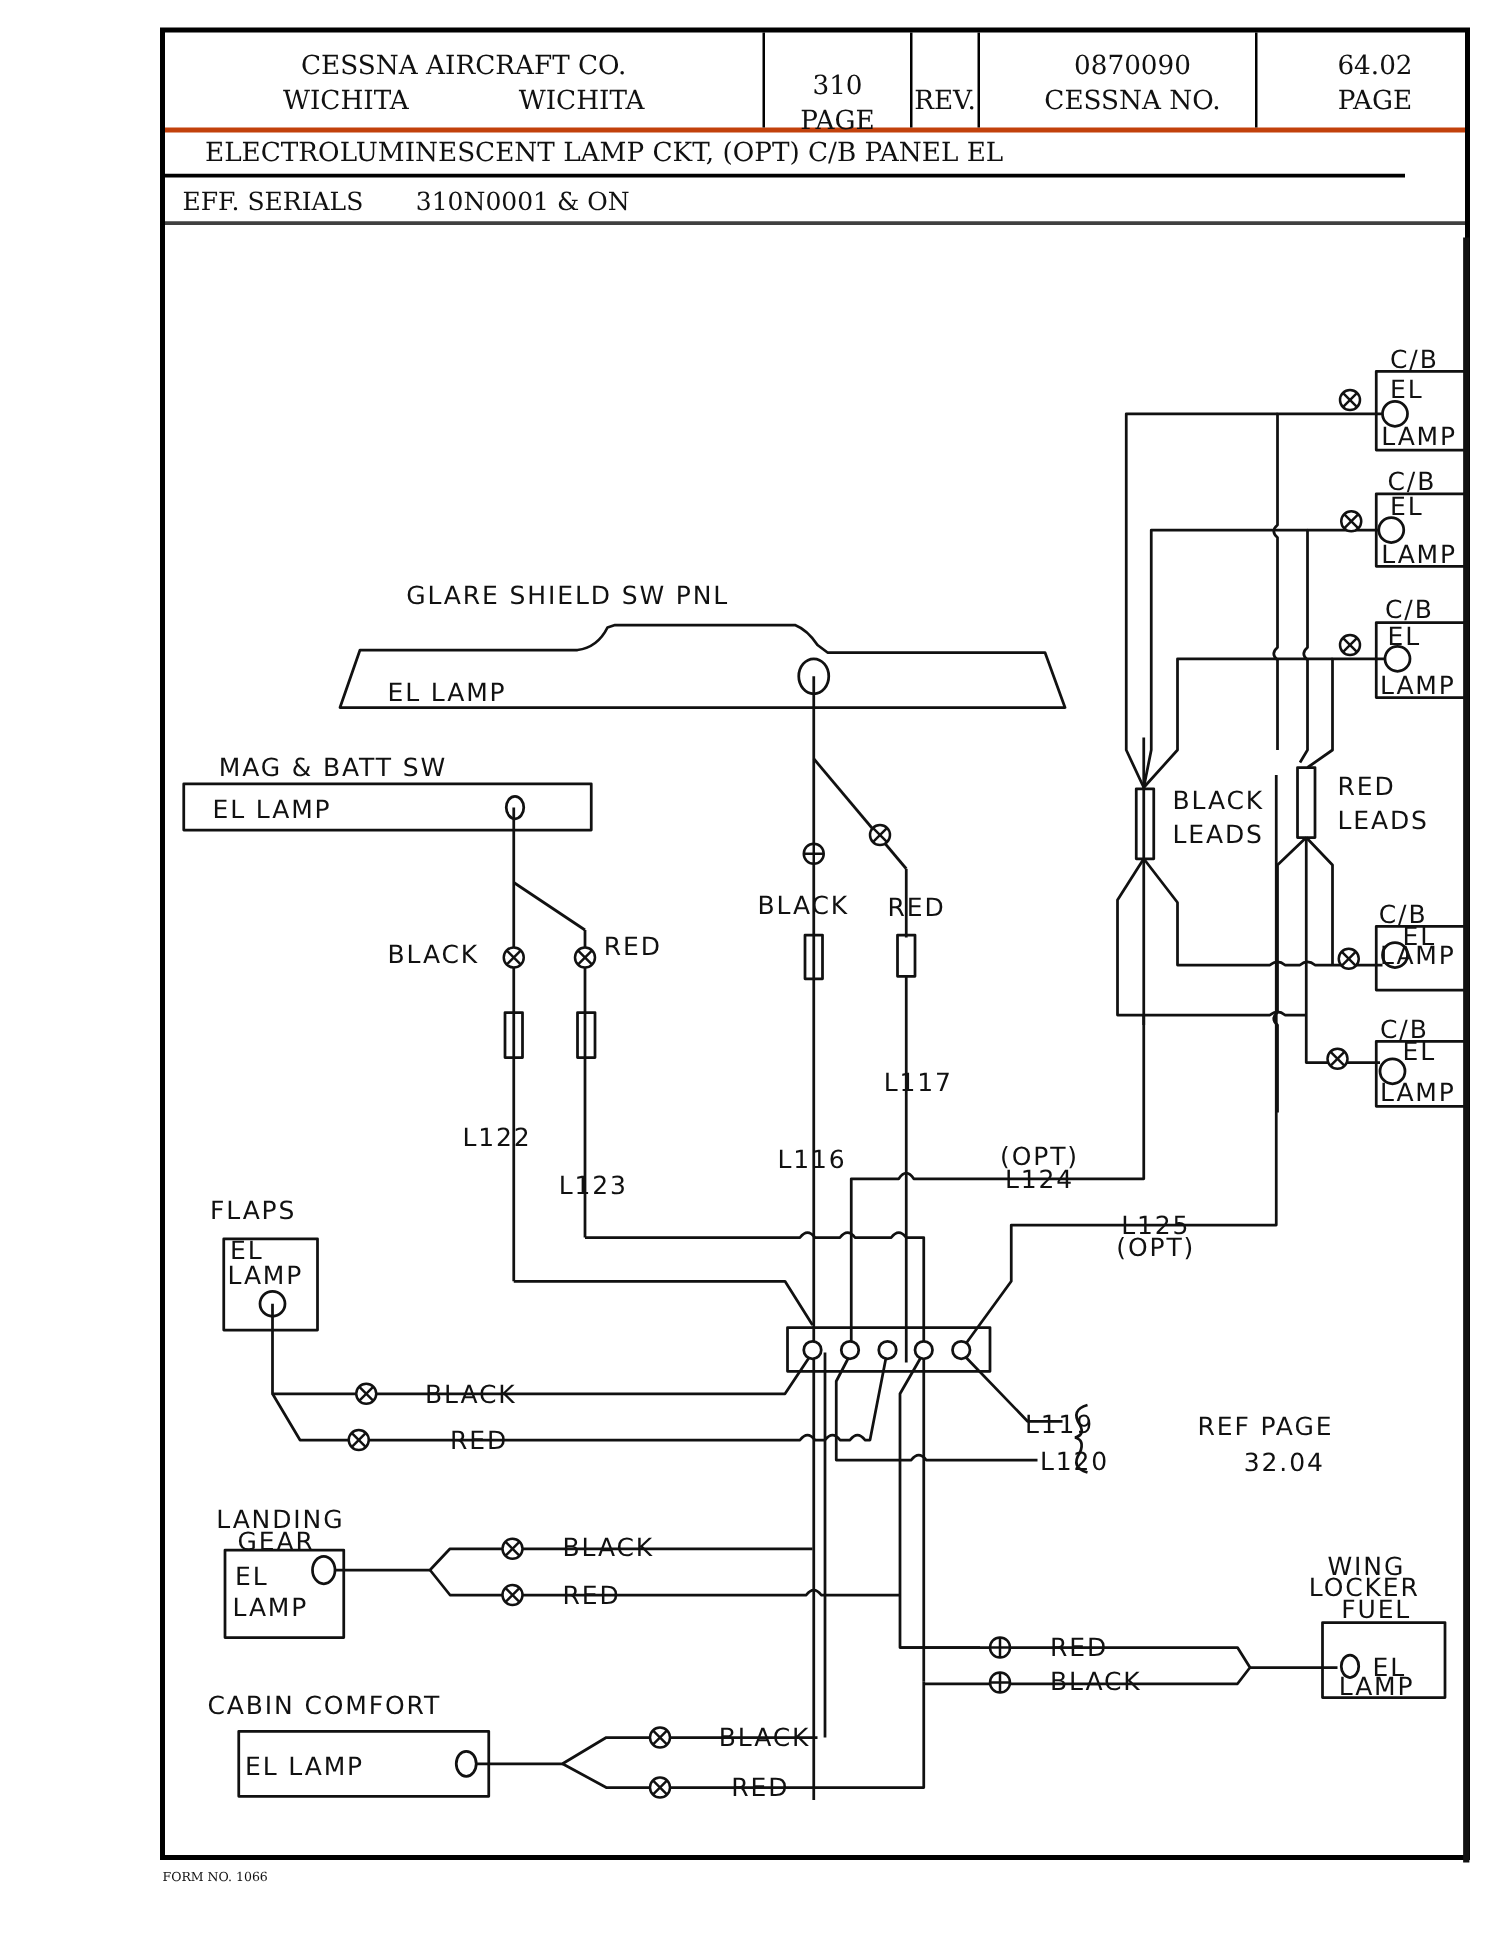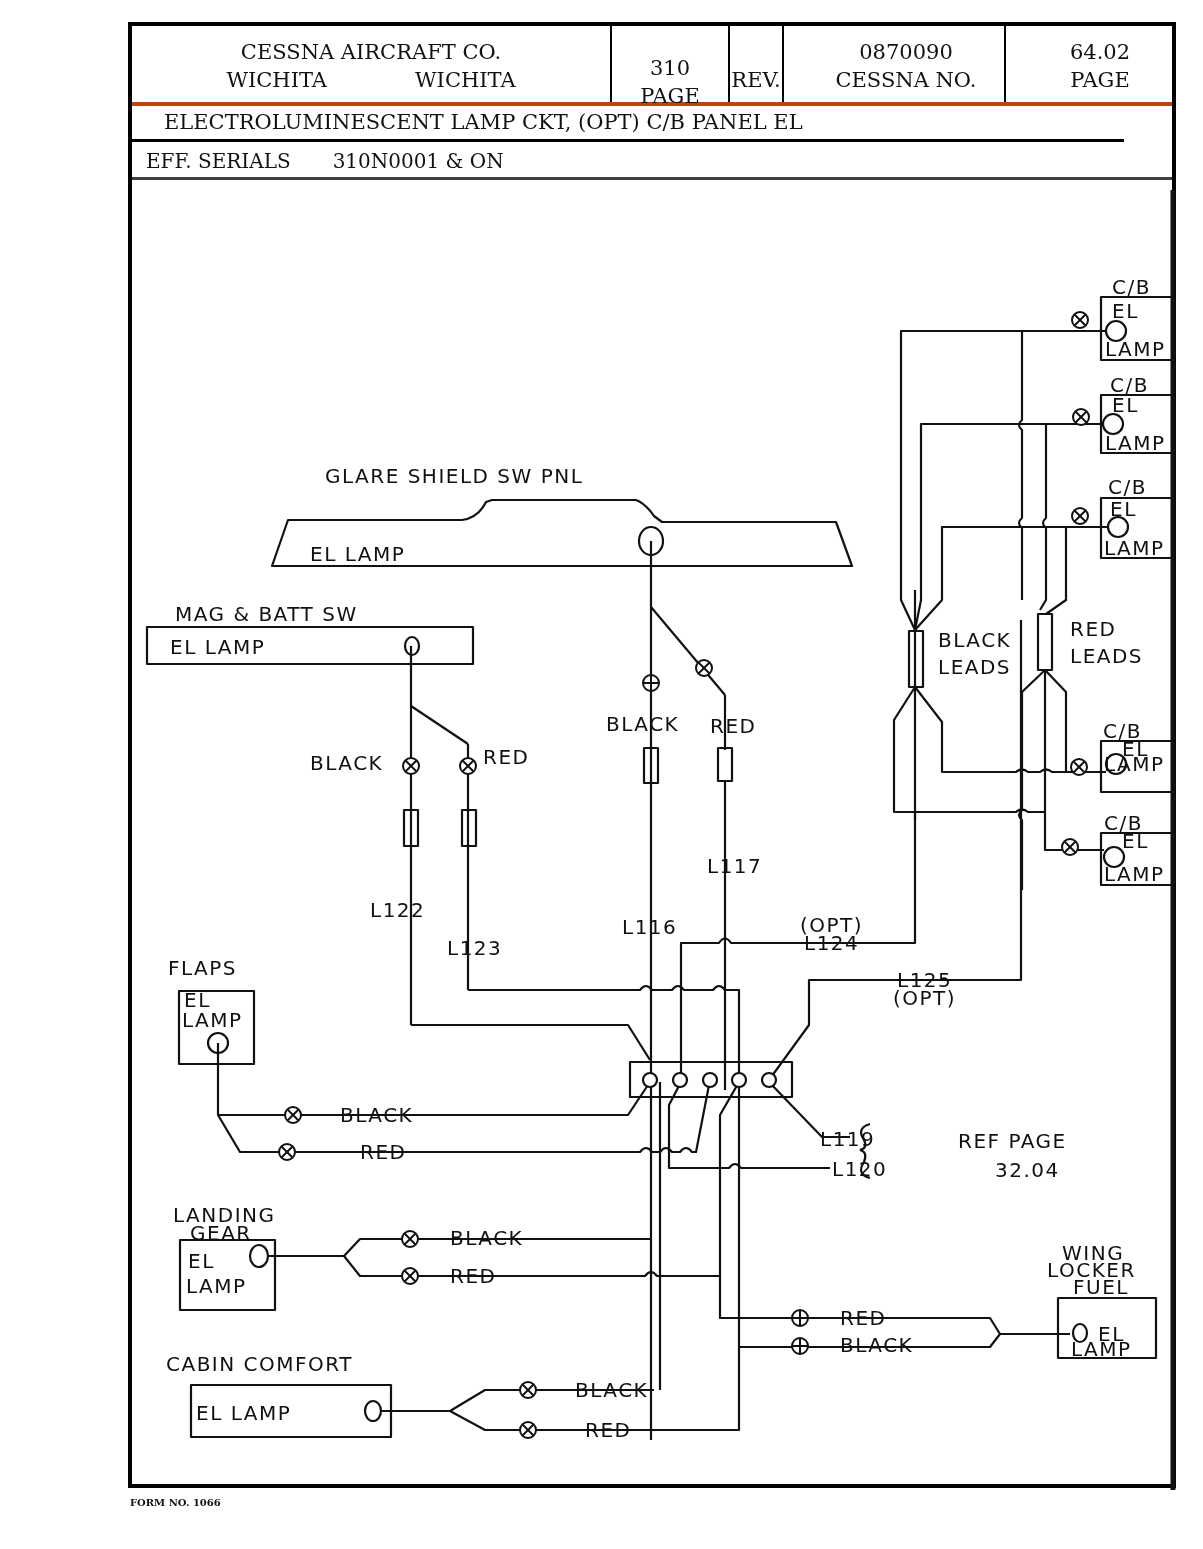--- a/index.html
+++ b/index.html
@@ -12,21 +12,21 @@
   .c2 { left: 480px; width: 118px; border-right: 2px solid #000; padding-top: 28px; }
   .c3 { left: 598px; width: 54px; border-right: 2px solid #000; padding-top: 40px; }
   .c4 { left: 676px; width: 198px; border-right: 2px solid #000; padding-top: 12px; }
   .c5 { left: 898px; width: 140px; padding-top: 12px; }
   .row2 { position: absolute; left: 0; top: 76px; width: 992px; height: 40px; border-bottom: 3px solid #000; font-size: 21px; line-height: 40px; padding-left: 32px; box-sizing: border-box; }
   .row3 { position: absolute; left: 0; top: 116px; width: 1040px; height: 38px; border-bottom: 3px solid #404040; font-size: 20px; line-height: 38px; padding-left: 14px; box-sizing: border-box; }
   .row3 .ser { margin-left: 42px; }
   .kansas { margin-left: 88px; }
   svg.diagram { position: absolute; left: 0; top: 0; }
   svg text { font-family: "DejaVu Sans", "Liberation Sans", sans-serif; fill: #111; font-size: 20px; letter-spacing: 1.5px; }
-  .form { position: absolute; left: 130px; top: 1497px; font-family: "DejaVu Serif", serif; font-size: 10px; font-weight: bold; color: #111; }
+  .form { position: absolute; left: 130px; top: 1497px; font-family: "DejaVu Serif", serif; font-size: 10px; font-weight: normal; color: #111; }
 </style>
 </head>
 <body>
 
 <div class="sheet">
   <div class="tb">
     <div class="row1">
       <div class="cell c1">
         <div>CESSNA AIRCRAFT CO.</div>
         <div><span>WICHITA</span><span class="kansas">WICHITA</span></div>

